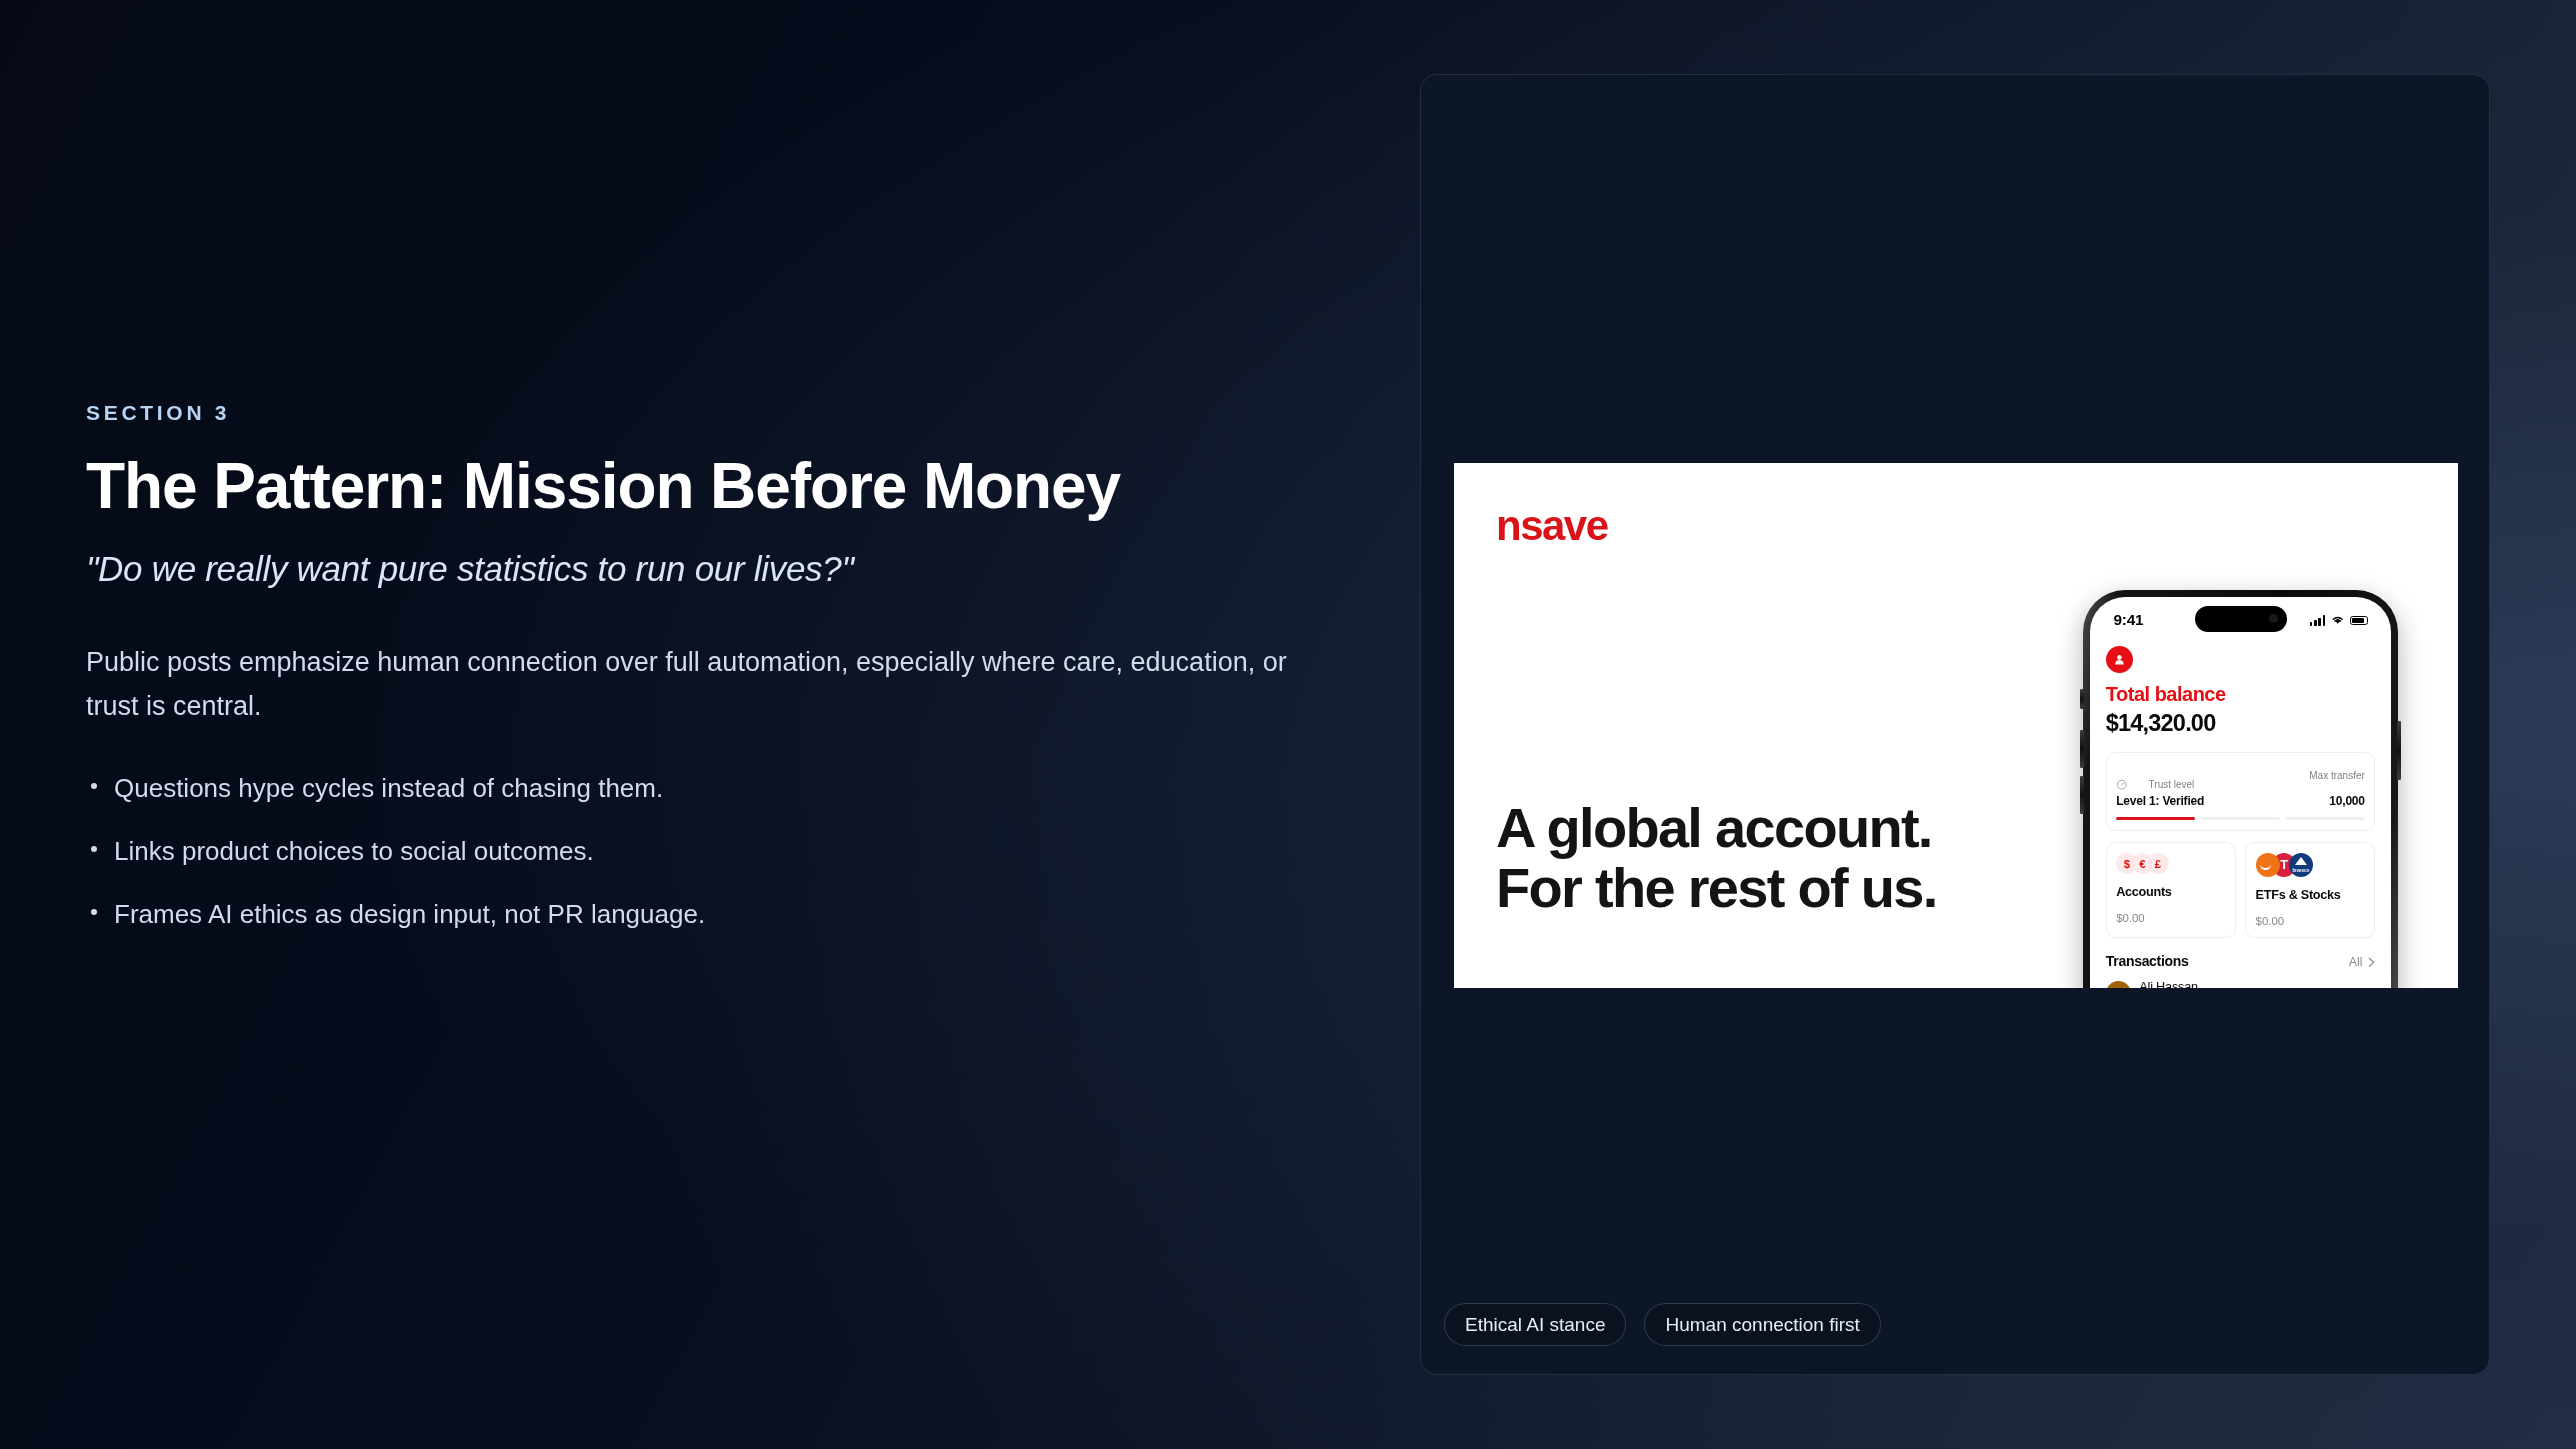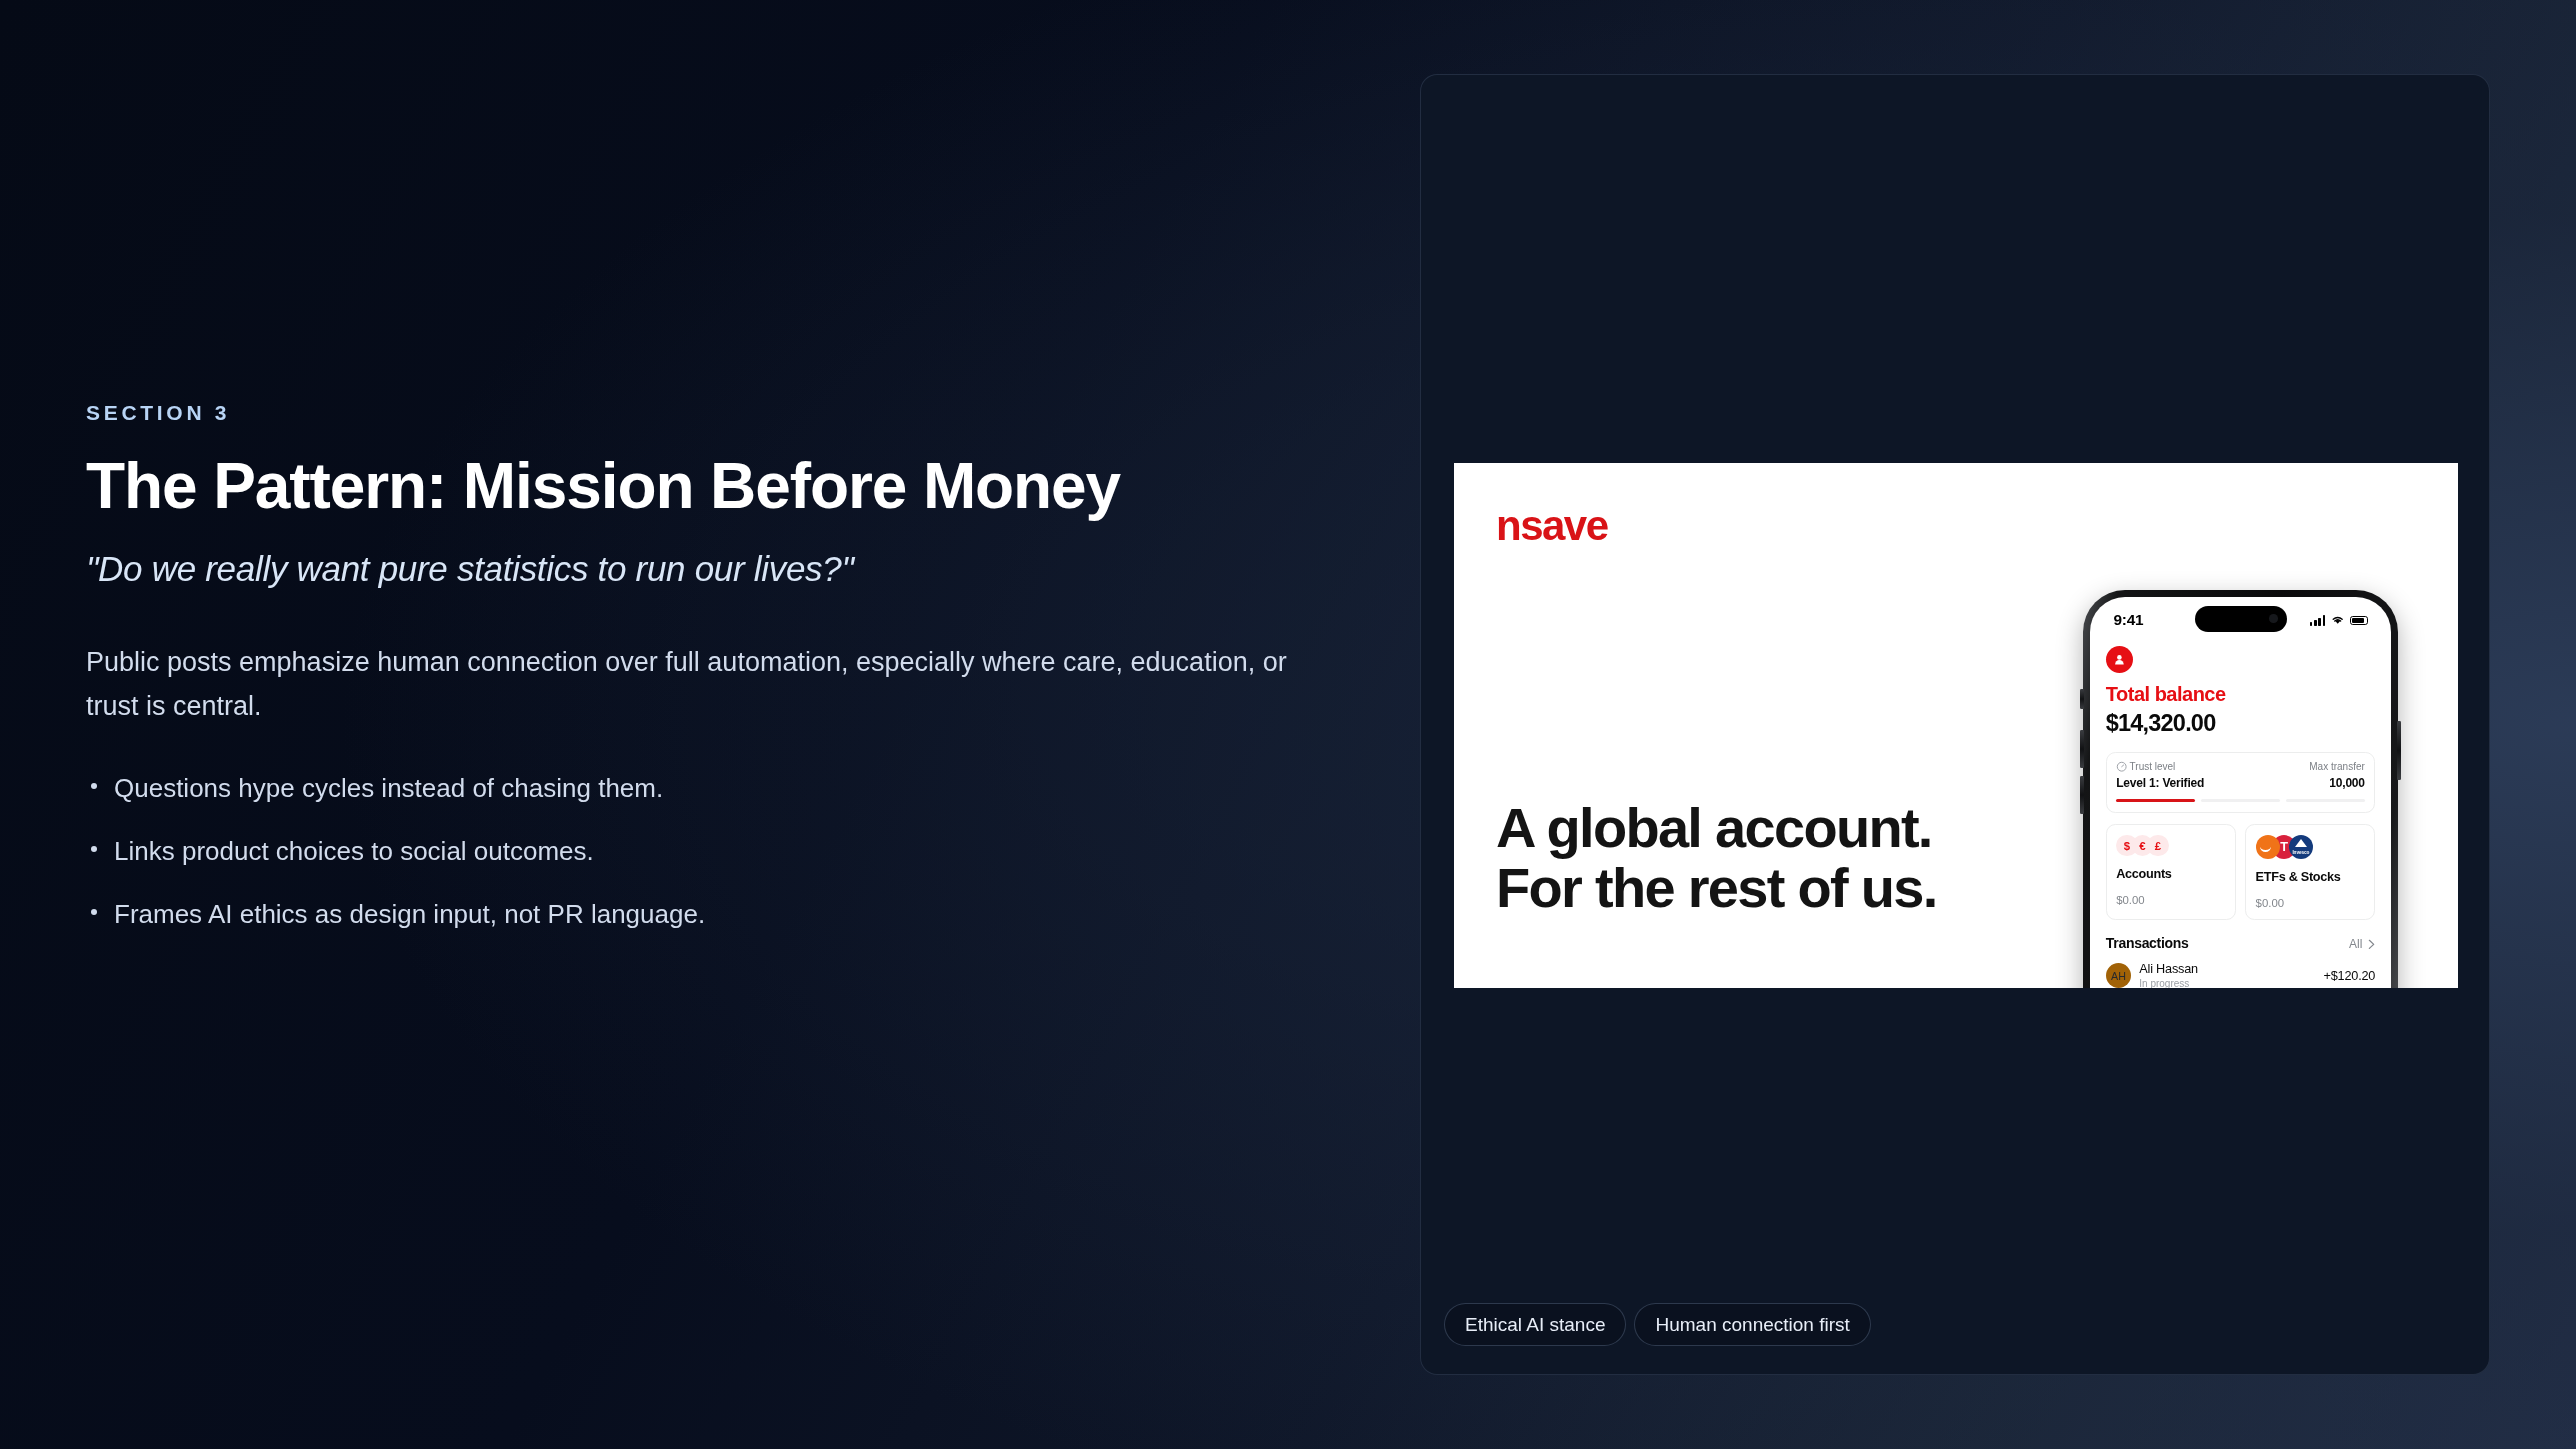--- a/index.html
+++ b/index.html
@@ -130,21 +130,21 @@
   }
   .bal-amount {
     margin-top:3.4px; font-size:23.5px; font-weight:700; color:#0a0a0a; letter-spacing:-0.8px;
   }
 
   .trust-card {
     margin-top:14.8px; border:1px solid #eceded; border-radius:9.4px;
     padding:8px 9.4px 9.4px 9.4px;
   }
   .trust-top { display:flex; justify-content:space-between; align-items:center; }
-  .trust-top-l { display:flex; align-items:center; gap:2px; }
+  .trust-top-l { display:flex; align-items:center; gap:21px;margin-top:18px; }
   .trust-lbl { font-size:10px; color:#7b7f85; }
   .trust-row2 { display:flex; justify-content:space-between; align-items:baseline; margin-top:4px; }
   .trust-val { font-size:12px; font-weight:700; color:#0a0a0a; letter-spacing:-0.2px; }
   .trust-max { font-size:12px; font-weight:700; color:#0a0a0a; letter-spacing:-0.2px; }
   .seg-wrap { display:flex; gap:6px; margin-top:8.7px; }
   .seg { flex:1; height:3.4px; border-radius:2px; background:#f0f0f1; }
   .seg.on { background:#d81418; }
 
   .tiles { display:flex; gap:9.4px; margin-top:11.4px; }
   .tile {
@@ -178,21 +178,21 @@
     width:25.5px; height:25.5px; border-radius:50%; background:#a16207;
     display:flex; align-items:center; justify-content:center;
     font-size:10.7px; font-weight:500; color:#25282c;
   }
   .tx-mid { flex:1; margin-left:8px; }
   .tx-name { font-size:12.7px; font-weight:500; color:#0a0a0a; letter-spacing:-0.2px; }
   .tx-sub { font-size:10px; color:#9a9ea4; margin-top:1.3px; }
   .tx-amt { font-size:12.7px; font-weight:500; color:#0a0a0a; letter-spacing:-0.2px; }
 
   
-  .chips { position:absolute; left:23px; bottom:28px; display:flex; gap:8px; }
+  .chips { position:absolute; left:23px; bottom:28px; display:flex; gap:18px; }
   .chip {
     border:1.3px solid rgba(126,148,184,0.30);
     border-radius:670px; padding:9.4px 20px;
     font-size:19px; color:#e8eef8; background:rgba(9,14,26,0.55);
     white-space:nowrap;
   }
 </style>
 </head>
 <body>
 

